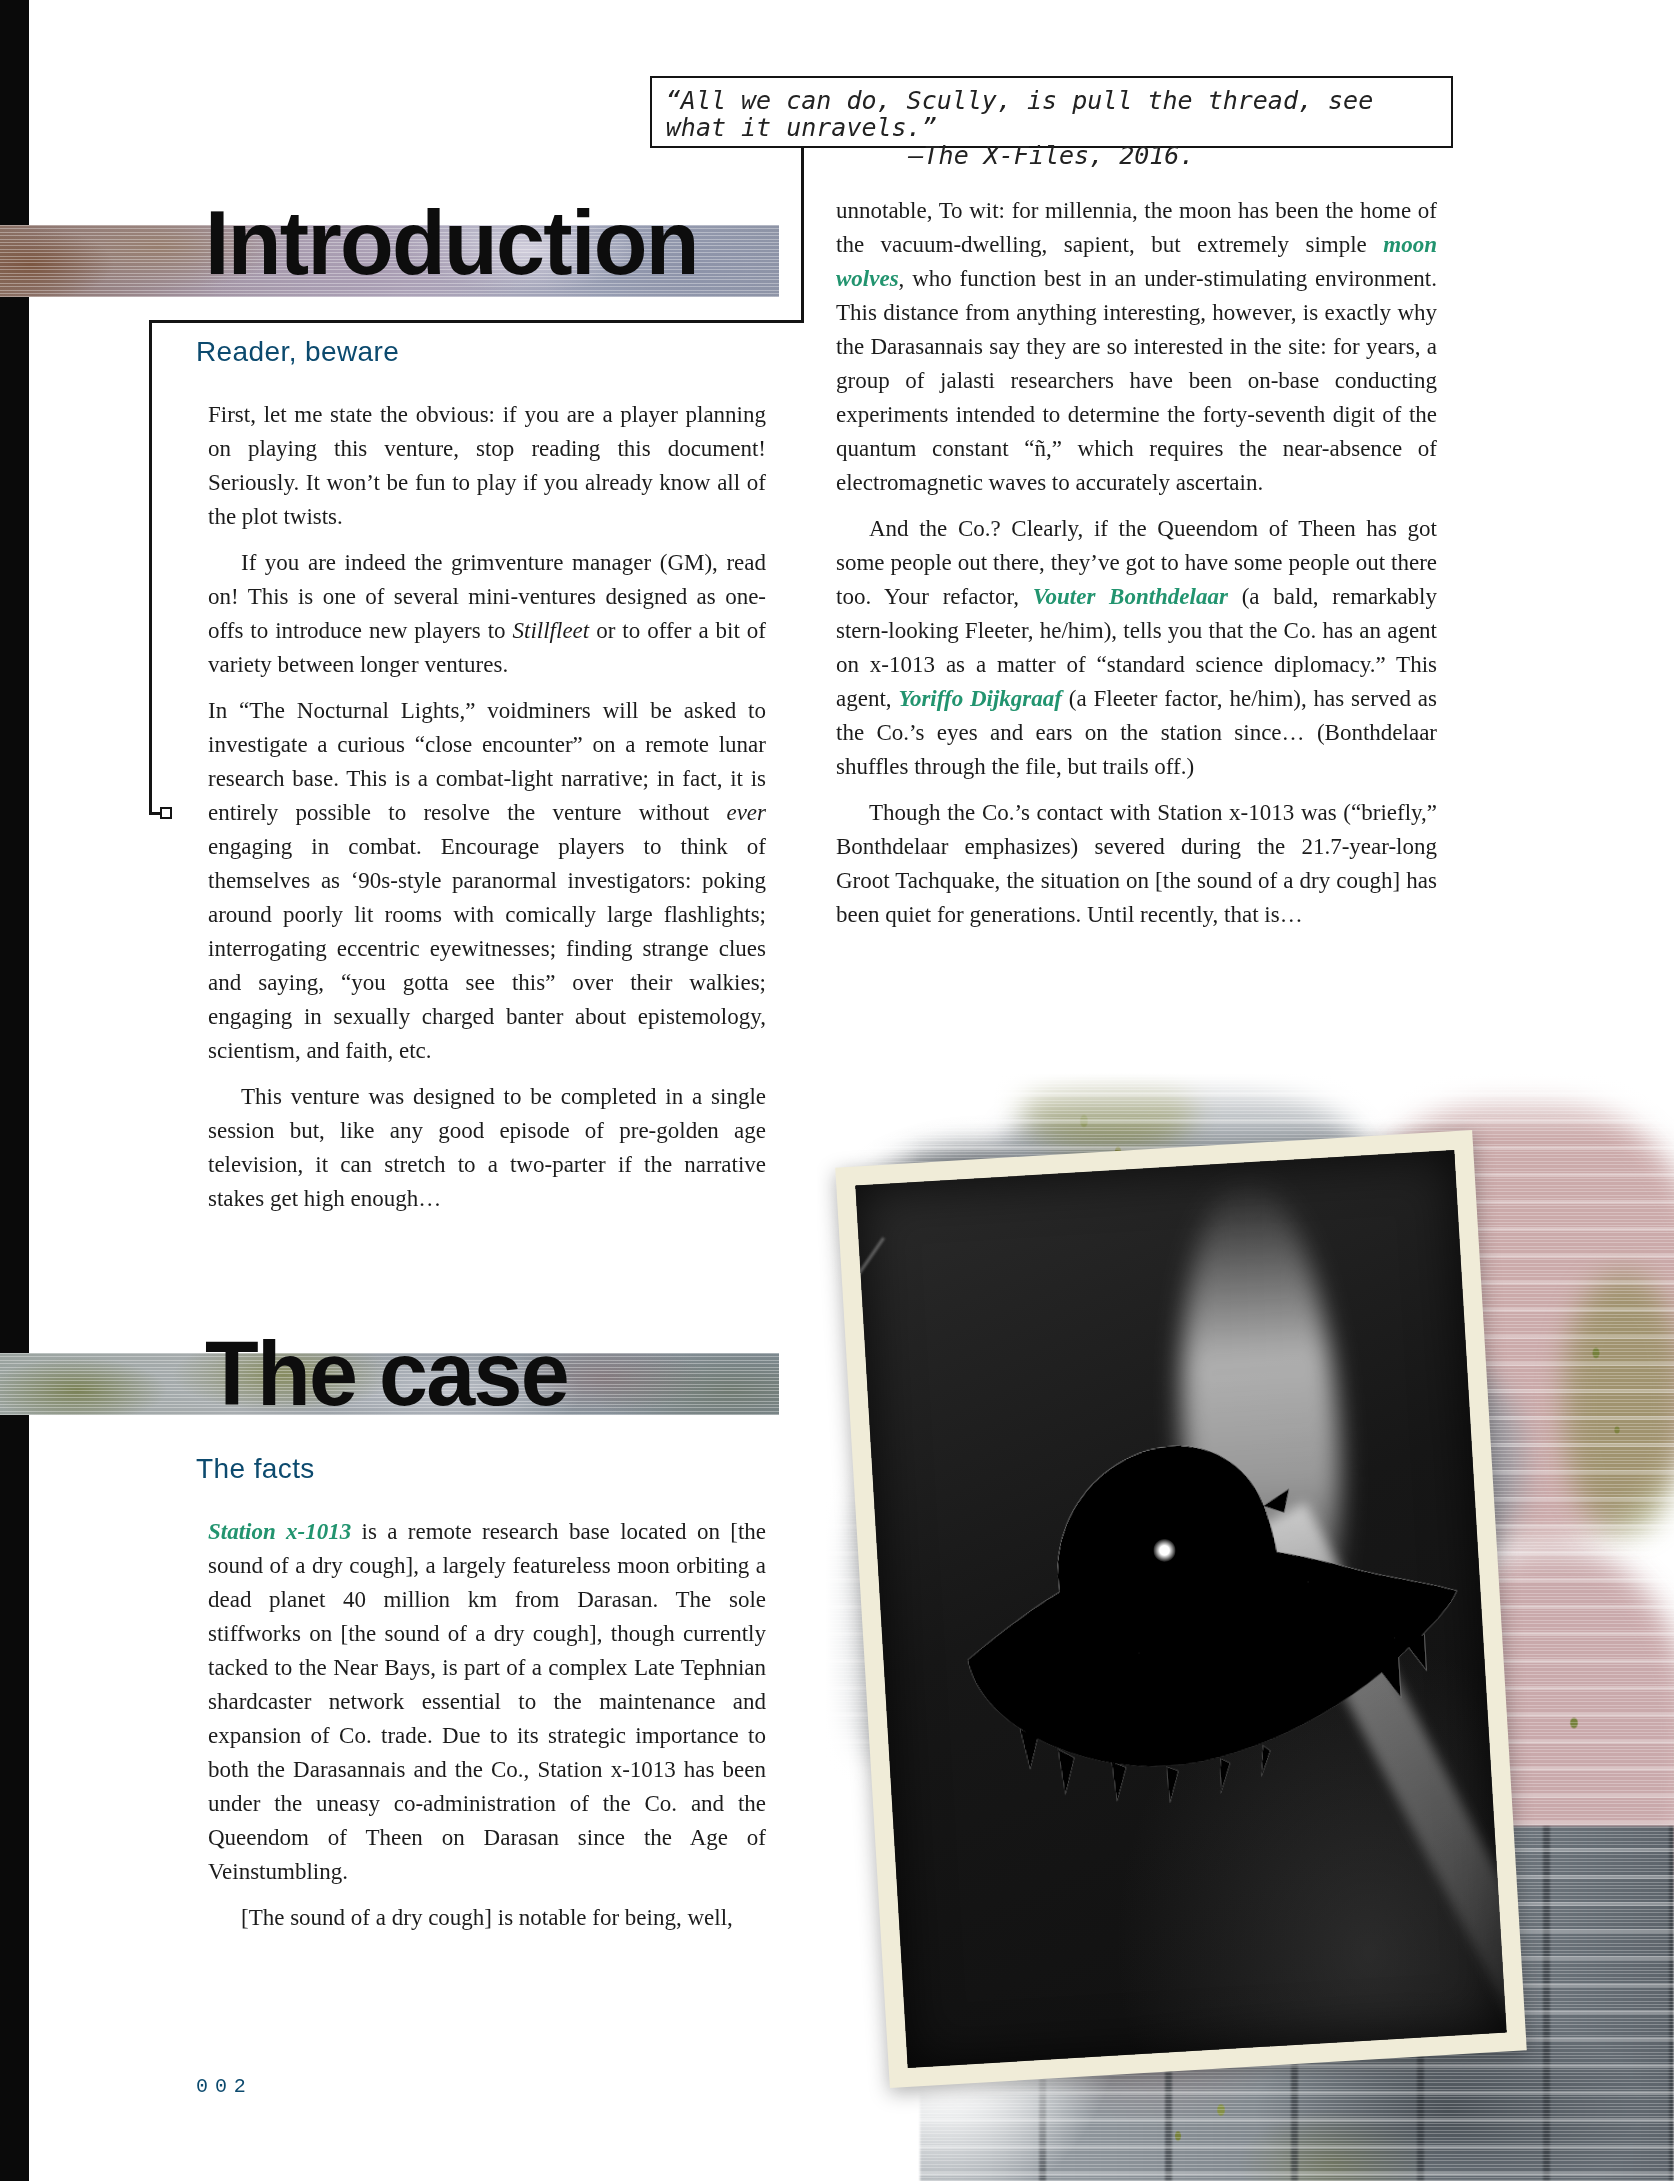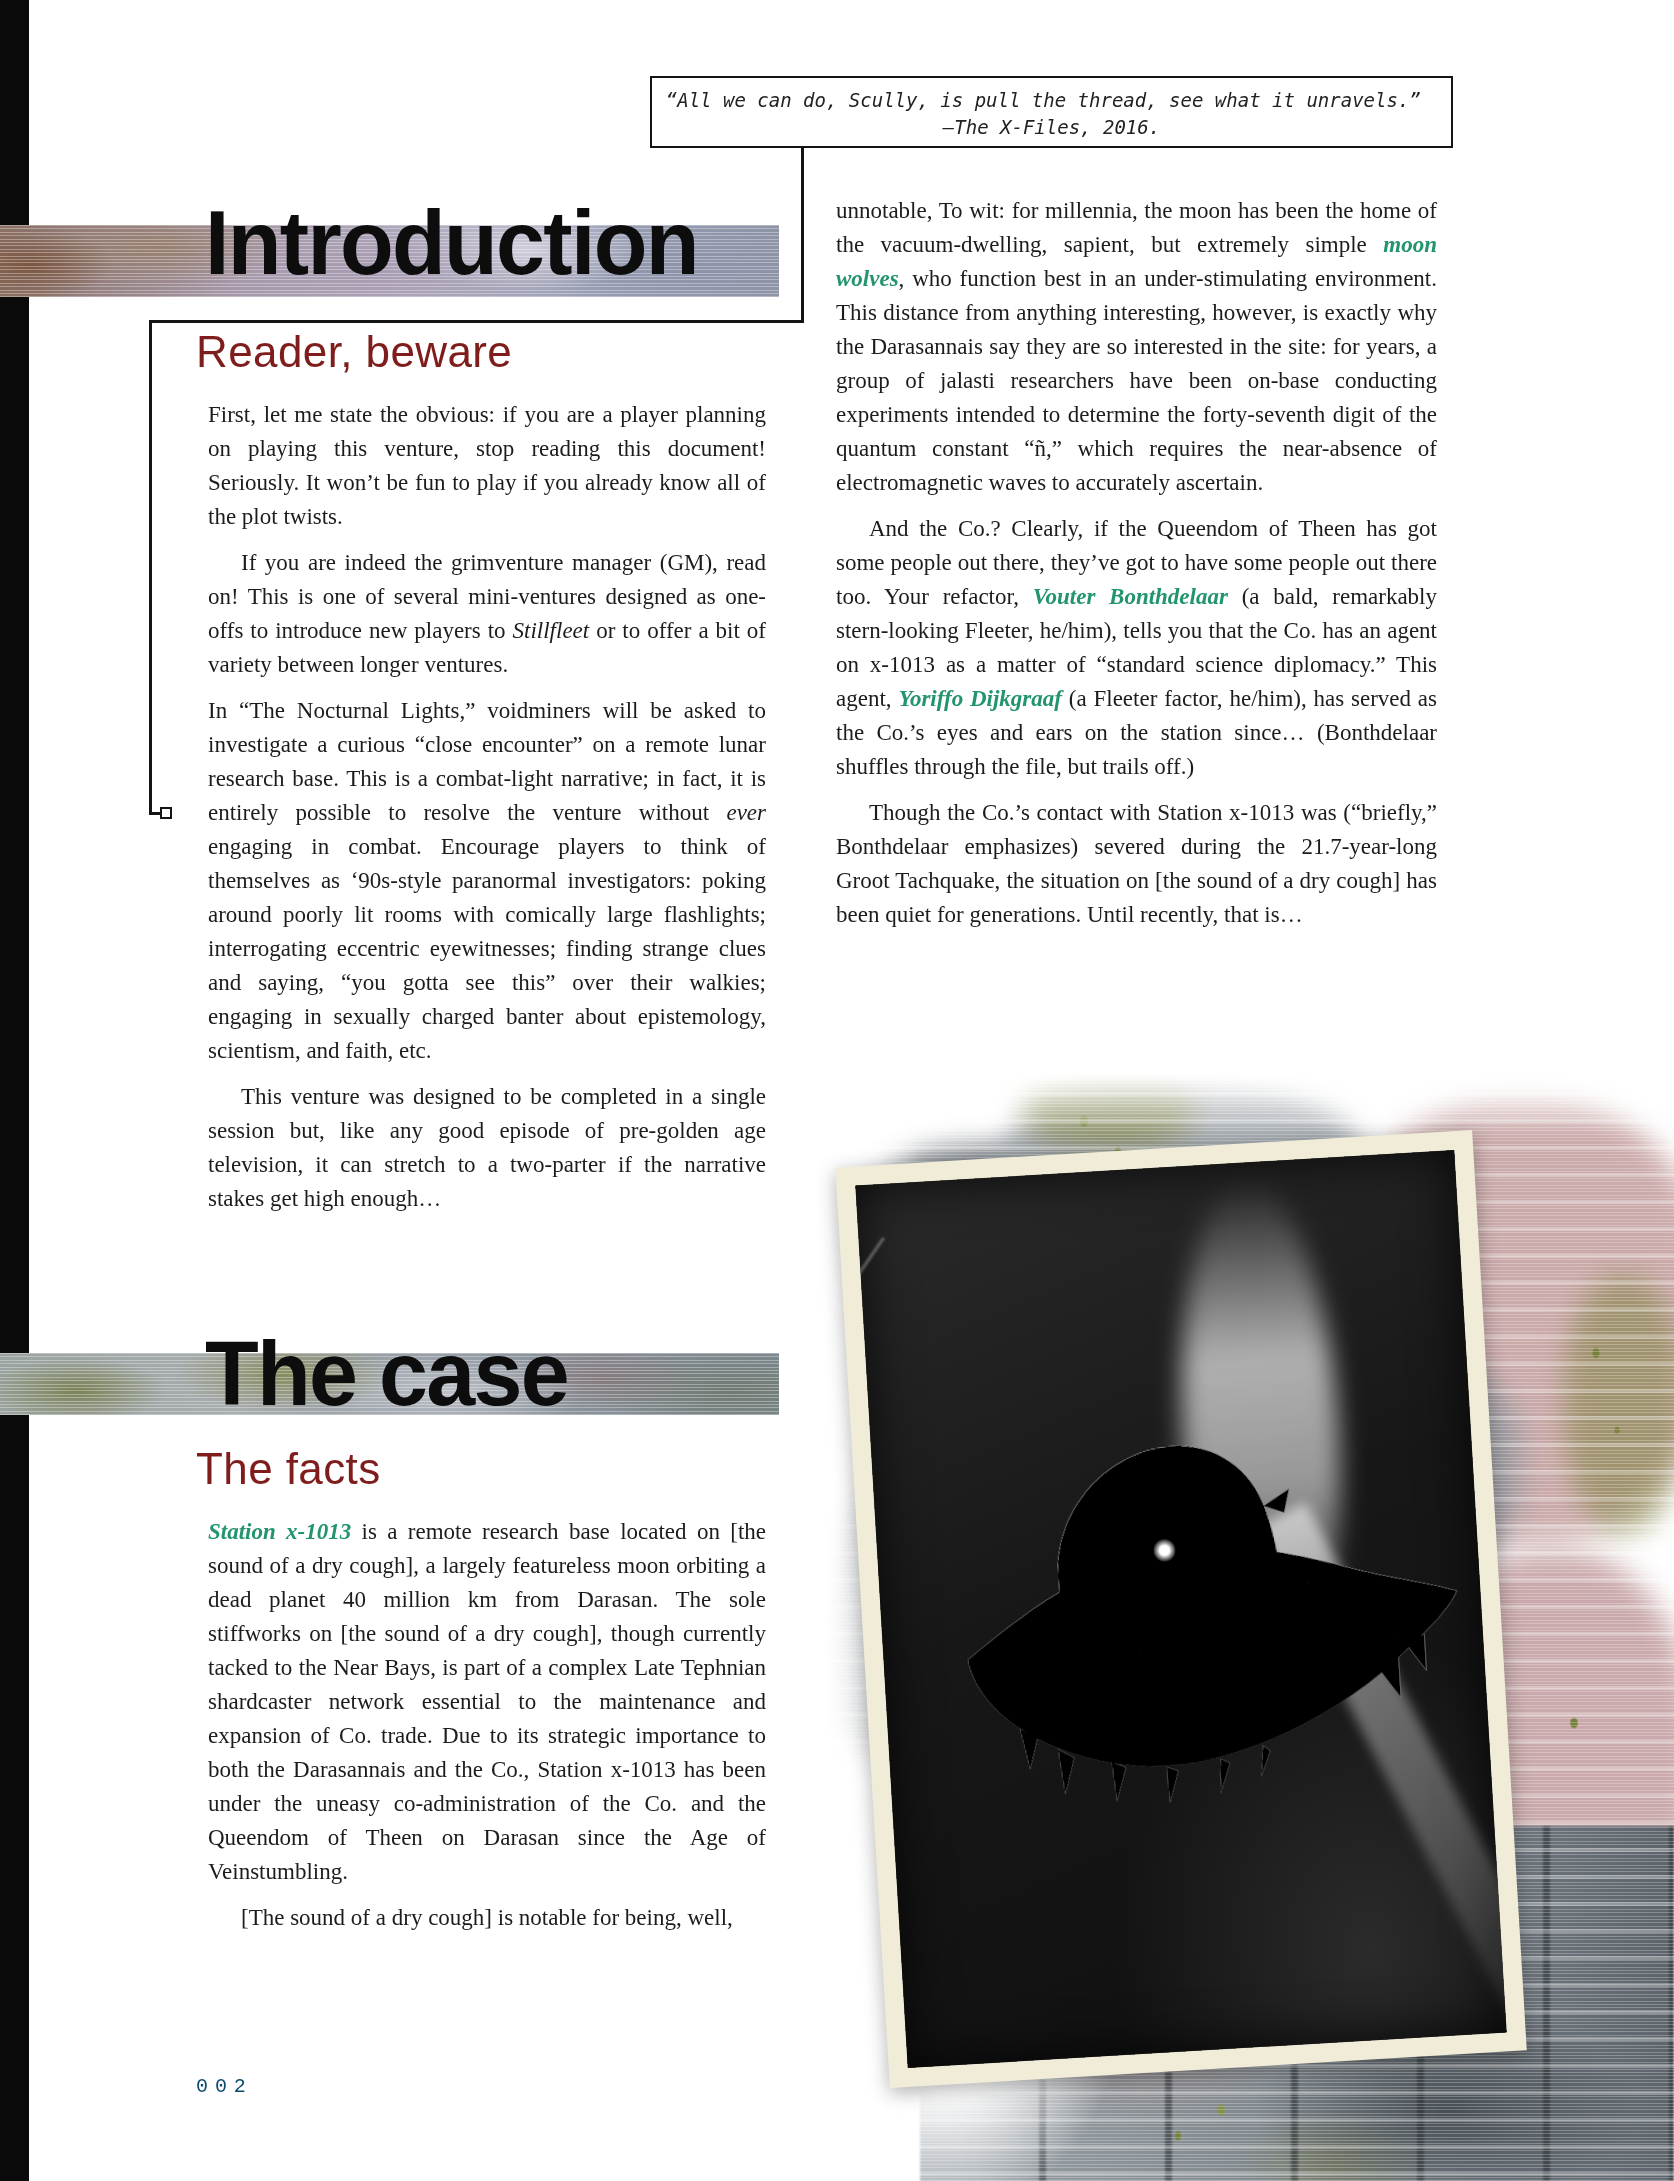--- a/index.html
+++ b/index.html
@@ -2,21 +2,21 @@
 <html style="font-size:13.8px"><head>
 <meta charset="utf-8">
 <style>
   html,body{margin:0;padding:0;background:#e8e8e8;}
   #stage{position:relative;width:1674px;height:2182px;background:#ffffff;overflow:hidden;
          font-family:"Liberation Serif","DejaVu Serif",serif;color:#1c1c1c;}
   
   .spine{position:absolute;left:0;top:0;width:29px;height:2182px;background:#0a0a0a;}
   .quote-box{position:absolute;left:650px;top:76px;width:803px;height:72px;border:2.6px solid #141414;
              background:#fff;box-sizing:border-box;padding:8.6px 13.8px 6.9px 13.8px;
-             font-family:"DejaVu Sans Mono",monospace;font-style:italic;font-size:19px;line-height:27.5px;color:#222;}
+             font-family:"DejaVu Sans Mono",monospace;font-style:italic;font-size:25px;line-height:27.5px;color:#222;}
   .quote-box .attr{text-align:center;}
   .thread{position:absolute;background:#141414;z-index:5;}
   .thread-v1{left:801px;top:146px;width:2.6px;height:176px;}
   .thread-h {left:149px;top:320px;width:655px;height:2.6px;}
   .thread-v2{left:149px;top:320px;width:2.6px;height:495px;}
   .thread-stub{left:151px;top:812px;width:10.3px;height:2.6px;}
   .thread-square{position:absolute;left:160px;top:807px;width:7.7px;height:7.7px;background:#fff;border:2.6px solid #141414;z-index:5;}
   
   .strip{position:absolute;left:0;width:779px;z-index:1;}
   .strip-intro{top:225px;height:72px;
@@ -35,22 +35,22 @@
       radial-gradient(155px 52px at 284px 35%, rgba(125,130,70,.75), rgba(125,130,70,0) 72%),
       radial-gradient(189px 60px at 447px 65%, rgba(196,199,206,.85), rgba(196,199,206,0) 72%),
       radial-gradient(146px 52px at 602px 40%, rgba(130,100,100,.5), rgba(130,100,100,0) 70%),
       radial-gradient(189px 60px at 731px 60%, rgba(108,118,106,.85), rgba(108,118,106,0) 75%),
       linear-gradient(90deg,#9aa39f 0%, #a8adb0 30%, #8f97a0 60%, #7f8b94 100%);}
   
   .display{position:absolute;z-index:2;font-family:"Liberation Sans",sans-serif;font-weight:700;
            font-size:88px;line-height:90px;letter-spacing:-1.7px;color:#0d0d0d;transform:scaleY(1.04);transform-origin:top left;}
   .title-intro{left:205px;top:196px;}
   .title-case{left:205px;top:1327px;}
-  .subhead{font-family:"Liberation Sans",sans-serif;font-weight:400;color:#7f1d1d;
-           font-size:44px;line-height:41px;margin:0 0 26px 0;letter-spacing:0.4px;}
+  .subhead{font-family:"Liberation Sans",sans-serif;font-weight:400;color:#0c4a6e;
+           font-size:28px;line-height:41px;margin:0 0 26px 0;letter-spacing:0.4px;}
   .col{position:absolute;text-align:justify;font-size:23px;line-height:34px;}
   .colA{left:196px;top:331px;width:582px;}
   .colB{left:196px;top:1448px;width:582px;}
   .colR{left:824px;top:182px;width:625px;}
   .col p{margin:12px;}
   .col p.indent{text-indent:33px;}
   .gap-top{margin-top:40px;}
   em.it{}
   .green{color:#22946f;font-style:italic;font-weight:700;}
   .pagenum{position:absolute;left:196px;top:2075px;font-family:Liberation Mono, monospace;

